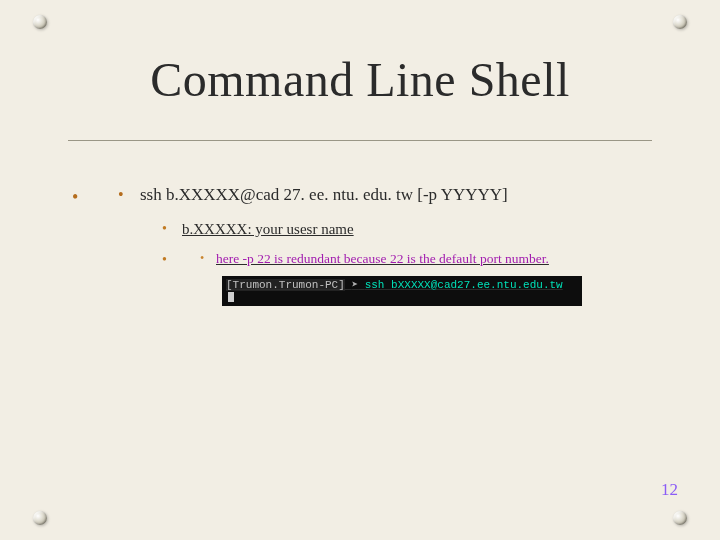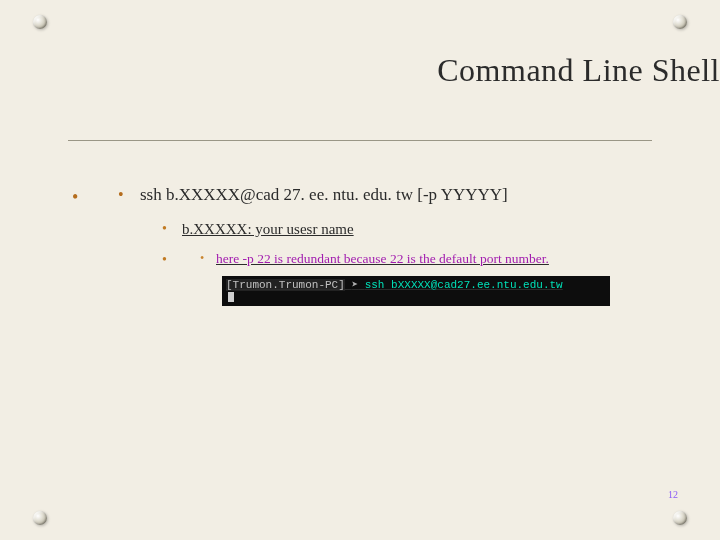--- a/index.html
+++ b/index.html
@@ -37,22 +37,22 @@
   .corner.tl { top: 12px; left: 30px; }
   .corner.tr { top: 12px; right: 30px; }
   .corner.bl { bottom: 12px; left: 30px; }
   .corner.br { bottom: 12px; right: 30px; }
 
   .title {
     position: absolute;
     top: 52px;
     left: 0;
     width: 100%;
-    text-align: right;
-    font-size: 32px;
+    text-align: center;
+    font-size: 48px;
     font-weight: 400;
     color: #2b2b2b;
     letter-spacing: 0.5px;
   }
 
   .rule {
     position: absolute;
     top: 140px;
     left: 68px;
     right: 68px;
@@ -110,21 +110,21 @@
     position: absolute;
     left: 0;
     top: 0;
     color: #c9852f;
     font-size: 12px;
   }
 
   .terminal {
     margin-left: 40px;
     margin-top: 8px;
-    width: 388px;
+    width: 360px;
     background: #0d0d0d;
     font-family: "Consolas", "Courier New", monospace;
     font-size: 11px;
     line-height: 1.1;
     padding: 3px 4px;
     color: #00d7af;
     box-sizing: border-box;
   }
   .terminal .prompt-host {
     color: #c0c0c0;
@@ -138,21 +138,21 @@
     height: 10px;
     background: #cfcfcf;
     vertical-align: middle;
     margin-left: 2px;
   }
 
   .pagenum {
     position: absolute;
     right: 42px;
     bottom: 40px;
-    font-size: 10px;
+    font-size: 17px;
     color: #8b5cf6;
     margin-top: 25px;
   }
 </style>
 </head>
 <body>
 
 <div class="slide">
 
   <div class="corner tl">

